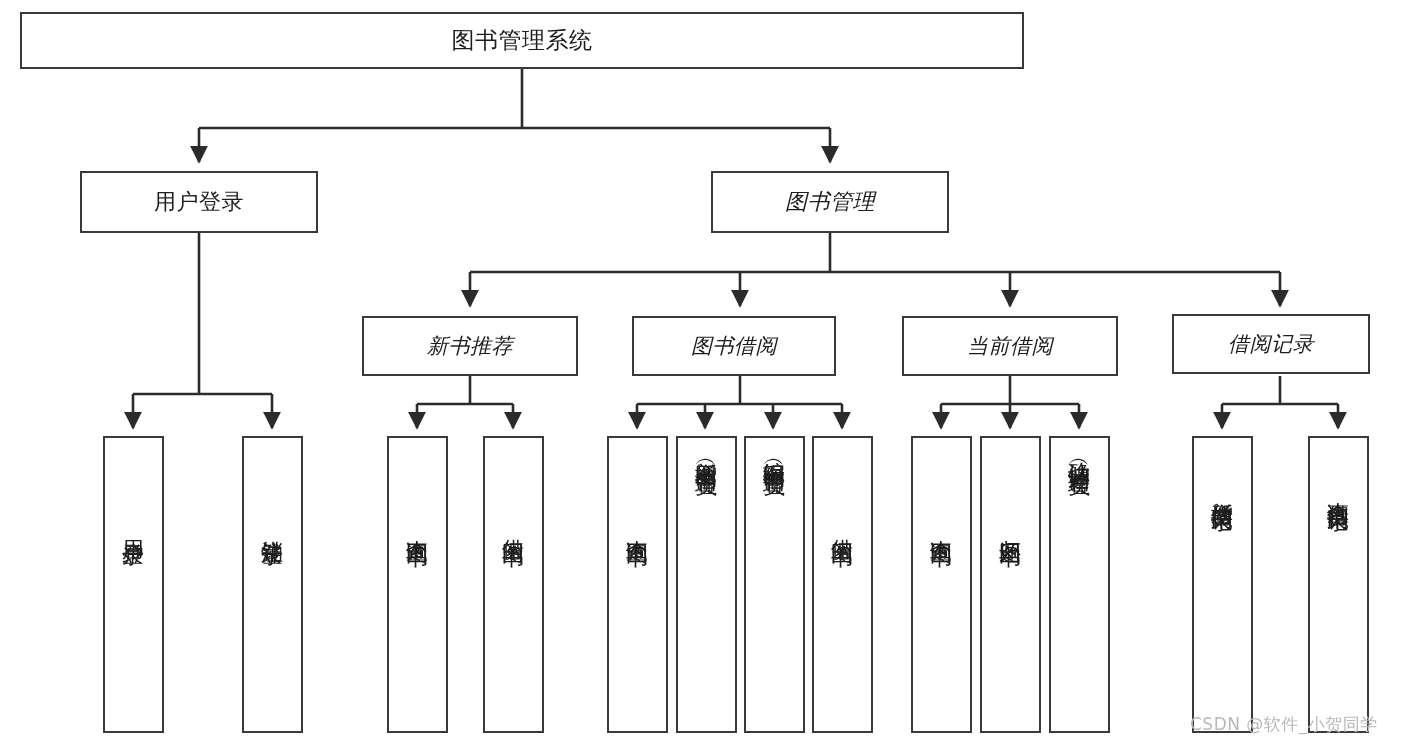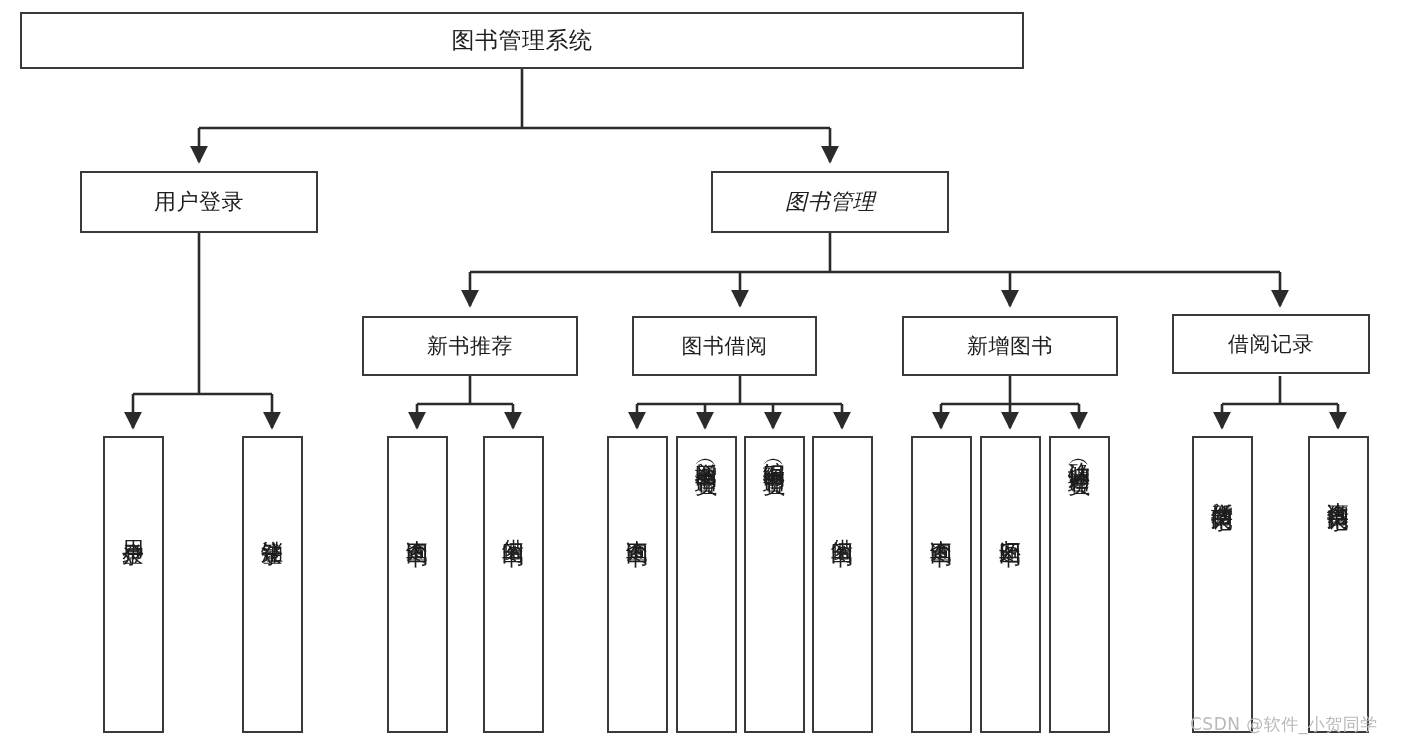--- a/index.html
+++ b/index.html
@@ -38,21 +38,21 @@
     z-index: 2;
   }
   .node .label {
     display: block;
     text-align: center;
     line-height: 1.16;
     letter-spacing: 0.5px;
   }
   .node.root .label { font-size: 23px; }
   .node.lvl2 .label { font-size: 22px; }
-  .node.lvl3 .label { font-size: 21px; }
+  .node.lvl3 .label { font-size: 21px; font-style: italic; }
 
   .node.leaf {
     align-items: flex-start;
     justify-content: center;
     padding-top: 6px;
   }
   .node.leaf .label {
     writing-mode: vertical-rl;
     text-orientation: upright;
     font-size: 22px;
@@ -139,25 +139,25 @@
   <div class="node lvl2" style="left:80px; top:171px; width:238px; height:62px;">
     <span class="label">用户登录</span>
   </div>
   <div class="node lvl2" style="left:711px; top:171px; width:238px; height:62px;font-style:italic;">
     <span class="label">图书管理</span>
   </div>
 
   <div class="node lvl3" style="left:362px; top:316px; width:216px; height:60px;">
     <span class="label">新书推荐</span>
   </div>
-  <div class="node lvl3" style="left:632px; top:316px; width:185px; height:60px;">
+  <div class="node lvl3" style="left:632px; top:316px; width:204px; height:60px;">
     <span class="label">图书借阅</span>
   </div>
   <div class="node lvl3" style="left:902px; top:316px; width:216px; height:60px;">
-    <span class="label">新增图书</span>
+    <span class="label">当前借阅</span>
   </div>
   <div class="node lvl3" style="left:1172px; top:314px; width:198px; height:60px;">
     <span class="label">借阅记录</span>
   </div>
 
   <div class="node leaf mid" style="left:103px; top:436px; width:61px; height:297px;">
     <span class="label">用户登录</span>
   </div>
   <div class="node leaf mid" style="left:242px; top:436px; width:61px; height:297px;">
     <span class="label">注销登录</span>

